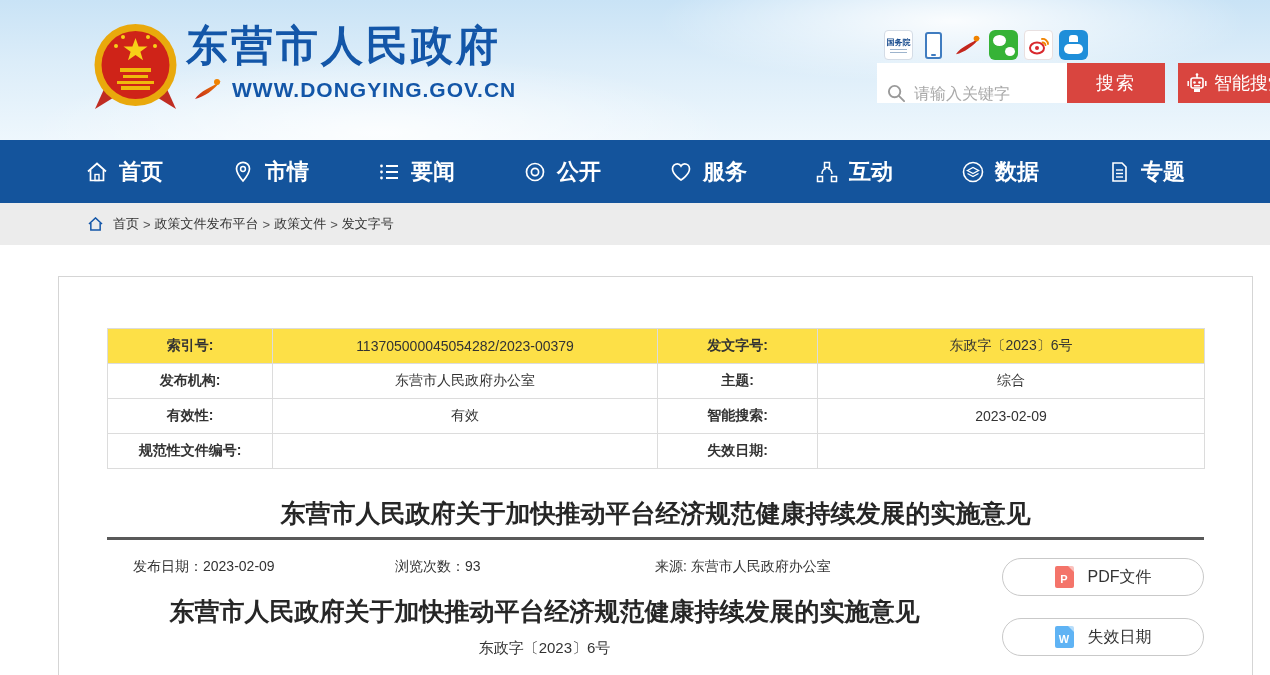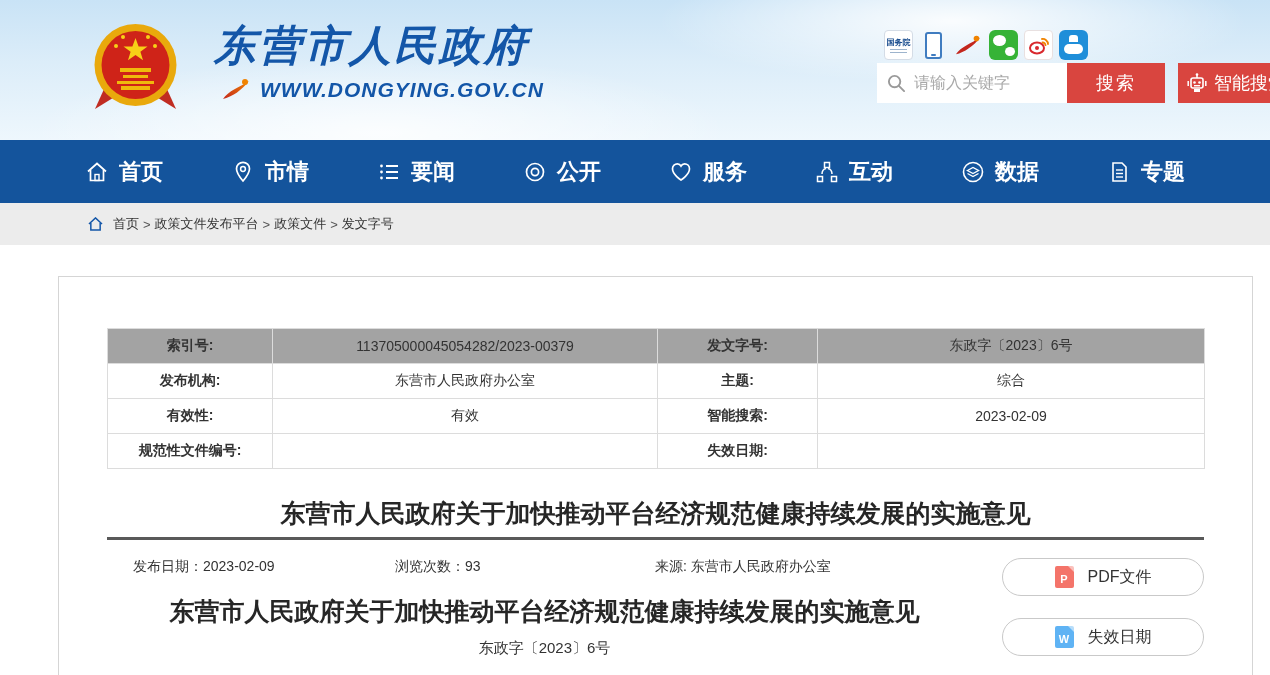--- a/index.html
+++ b/index.html
@@ -7,21 +7,21 @@
     font-family:"Liberation Sans","DejaVu Sans",sans-serif; }
 
   
   .header { position:relative; height:140px;
     background:
       radial-gradient(ellipse 420px 90px at 75% 15%, rgba(255,255,255,.9), rgba(255,255,255,0) 70%),
       radial-gradient(ellipse 500px 110px at 30% 95%, rgba(255,255,255,.8), rgba(255,255,255,0) 70%),
       linear-gradient(180deg,#c9e3f6 0%, #dcedf9 45%, #eef7fd 100%);
   }
   .logo-wrap { position:absolute; left:93px; top:20px; display:flex; align-items:flex-start; cursor:pointer; }
-  .site-text { margin-left:36px;font-style:italic; }
+  .site-text { margin-left:8px; }
   .site-name { font-size:42px; font-weight:bold; color:#1356a8; letter-spacing:3px; line-height:52px; }
   .site-url-row { display:flex; margin-top:6px; margin-left:8px; }
   .site-url { font-size:21px; font-weight:bold; color:#1356a8; letter-spacing:1px; margin-left:8px; }
 
   .quick-icons { position:absolute; left:884px; top:30px; display:flex; gap:6px; }
   .qicon { width:29px; height:30px; border-radius:4px; display:flex; align-items:center; justify-content:center; cursor:pointer; overflow:hidden; }
   .qi-gov { background:#fff; border:1px solid #d4dce6; flex-direction:column; }
   .qi-gov .t { font-size:8px; font-weight:bold; color:#1b4e8f; line-height:9px; }
   .qi-gov .l { width:17px; height:1px; background:#9db4cd; margin-top:2px; }
   .qi-phone { background:transparent; }
@@ -29,21 +29,21 @@
   .qi-phone .body:after { content:""; position:absolute; left:4px; bottom:1px; width:5px; height:2px; background:#3f7cc0; border-radius:1px; }
   .qi-wechat { background:#36b336; border-radius:6px; position:relative; }
   .qi-wechat .b1 { position:absolute; left:4px; top:5px; width:13px; height:11px; background:#fff; border-radius:50%; }
   .qi-wechat .b2 { position:absolute; right:3px; bottom:4px; width:10px; height:9px; background:#fff; border-radius:50%; }
   .qi-weibo { background:#fff; border:1px solid #e8e0e0; }
   .qi-app { background:#1f8ed9; border-radius:6px; position:relative; }
   .qi-app .cloud { position:absolute; left:5px; bottom:6px; width:19px; height:10px; background:#fff; border-radius:5px; }
   .qi-app .head { position:absolute; left:10px; top:5px; width:9px; height:7px; background:#fff; border-radius:3px 3px 0 0; }
 
   .search-row { position:absolute; left:877px; top:63px; display:flex; align-items:center; }
-  .search-box { width:190px; height:40px; background:#fff; display:flex; align-items:center; padding-left:10px; }
+  .search-box { width:190px; height:40px; background:#fff; display:flex; align-items:flex-end; padding-left:10px; }
   .search-box input { border:none; outline:none; font-size:16px; color:#333; width:140px; margin-left:8px;
     font-family:"Liberation Sans","DejaVu Sans",sans-serif; background:transparent; }
   .search-box input::placeholder { color:#a9a9a9; }
   .search-btn { width:98px; height:40px; background:#d9453f; color:#fff; font-size:18px; border:none;
     display:flex; align-items:center; justify-content:center; cursor:pointer; letter-spacing:2px;
     font-family:"Liberation Sans","DejaVu Sans",sans-serif; }
   .smart-btn { margin-left:13px; width:120px; height:40px; background:#d9453f; color:#fff; font-size:18px; border:none;
     display:flex; align-items:center; justify-content:flex-start; padding-left:8px; gap:6px; cursor:pointer;
     font-family:"Liberation Sans","DejaVu Sans",sans-serif; }
 
@@ -60,21 +60,21 @@
   .breadcrumb .home-ico { margin-right:6px; }
 
   
   .main { background:#fff; }
   .card { margin:31px auto 0 58px; width:1195px; height:430px; background:#fff; border:1px solid #d5d5d5;
     padding:51px 48px 0 48px; }
 
   table.meta { width:100%; border-collapse:collapse; font-size:14px; color:#333; table-layout:fixed; }
   table.meta td { border:1px solid #dcdcdc; height:35px; text-align:center; vertical-align:middle; padding:0 6px;
     overflow:hidden; white-space:nowrap; }
-  table.meta tr:first-child td { background:#a3a3a3; }
+  table.meta tr:first-child td { background:#fde047; }
   td.lbl { font-weight:bold; }
   col.c1 { width:165px; } col.c2 { width:385px; } col.c3 { width:160px; } col.c4 { width:387px; }
 
   .page-title { margin-top:26px; text-align:center; font-size:25px; font-weight:bold; color:#262626; line-height:36px; }
   .divider { margin-top:6px; height:3px; background:#595959; }
 
   .article-row { display:flex; margin-top:18px; }
   .article-left { flex:1; min-width:0; }
   .meta-line { display:flex; padding-left:26px; font-size:14px; color:#333; line-height:17px; }
   .meta-line .m1 { width:262px; } .meta-line .m2 { width:260px; }

